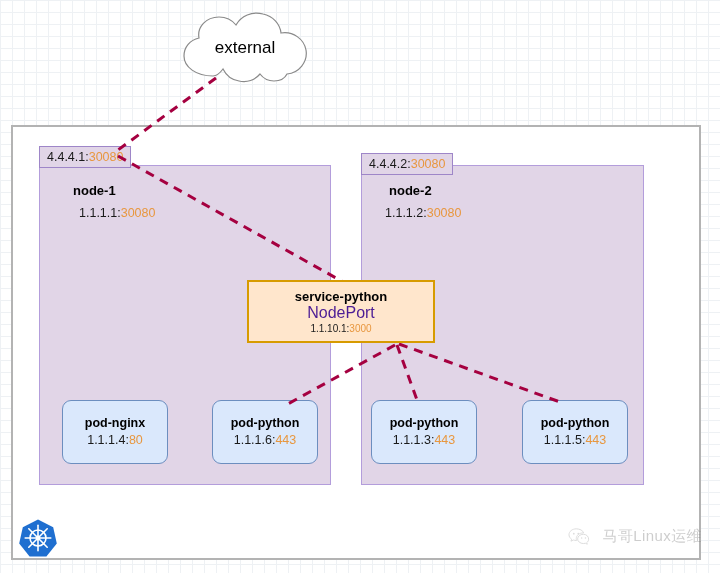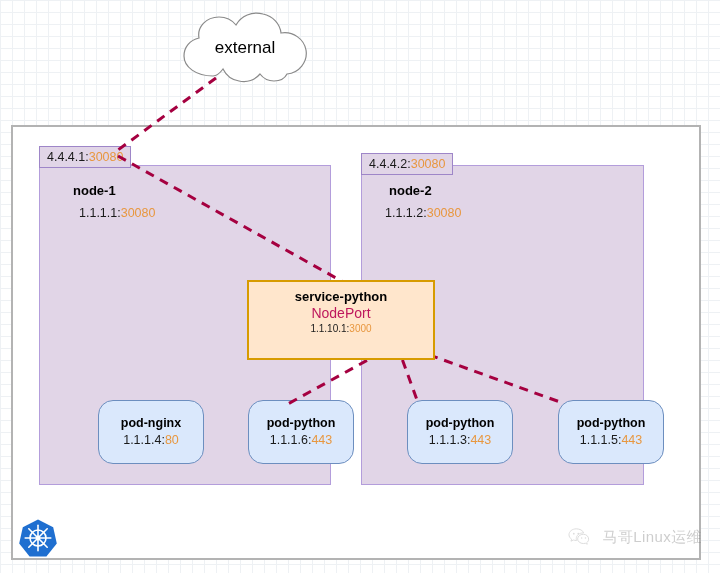--- a/index.html
+++ b/index.html
@@ -90,58 +90,57 @@
   #node-2-addr { left: 385px; top: 206px; }
 
   .port { color: #e8973f; }
 
   
   .service-box {
     position: absolute;
     left: 247px;
     top: 280px;
     width: 188px;
-    height: 80px;
+    height: 63px;
     background: #ffe6cc;
     border: 2px solid #d79b00;
     box-sizing: border-box;
     text-align: center;
     padding-top: 7px;
     line-height: 16px;
   }
   .service-name {
     font-size: 13px;
     font-weight: bold;
     color: #000;
     display: block;
   }
   .service-type {
-    font-size: 14px;
-    color: #be185d;
+    font-size: 16px;
+    color: #4c1d95;
     display: block;
   }
   .service-addr {
     font-size: 10px;
     color: #1a1a1a;
     display: block;
   }
 
   
   .pod-box {
     position: absolute;
     width: 106px;
     height: 64px;
     background: #dae8fc;
     border: 1px solid #6c8ebf;
-    border-radius: 15px;
+    border-radius: 9px;
     box-sizing: border-box;
     text-align: center;
     padding-top: 14px;
     line-height: 17px;
-    margin-left: 36px;
   }
   .pod-name {
     display: block;
     font-size: 12.5px;
     font-weight: bold;
     color: #000;
   }
   .pod-addr {
     display: block;
     font-size: 12.5px;
@@ -169,21 +168,20 @@
     left: 18px;
     top: 518px;
     width: 40px;
     height: 40px;
   }
   .watermark {
     position: absolute;
     right: 18px;
     top: 527px;
     display: flex;
-    align-items: center;
     gap: 13px;
     opacity: 0.34;
   }
   .watermark-text {
     font-size: 15px;
     color: #6f6f6f;
     letter-spacing: 0.4px;
     white-space: nowrap;
   }
 </style>

